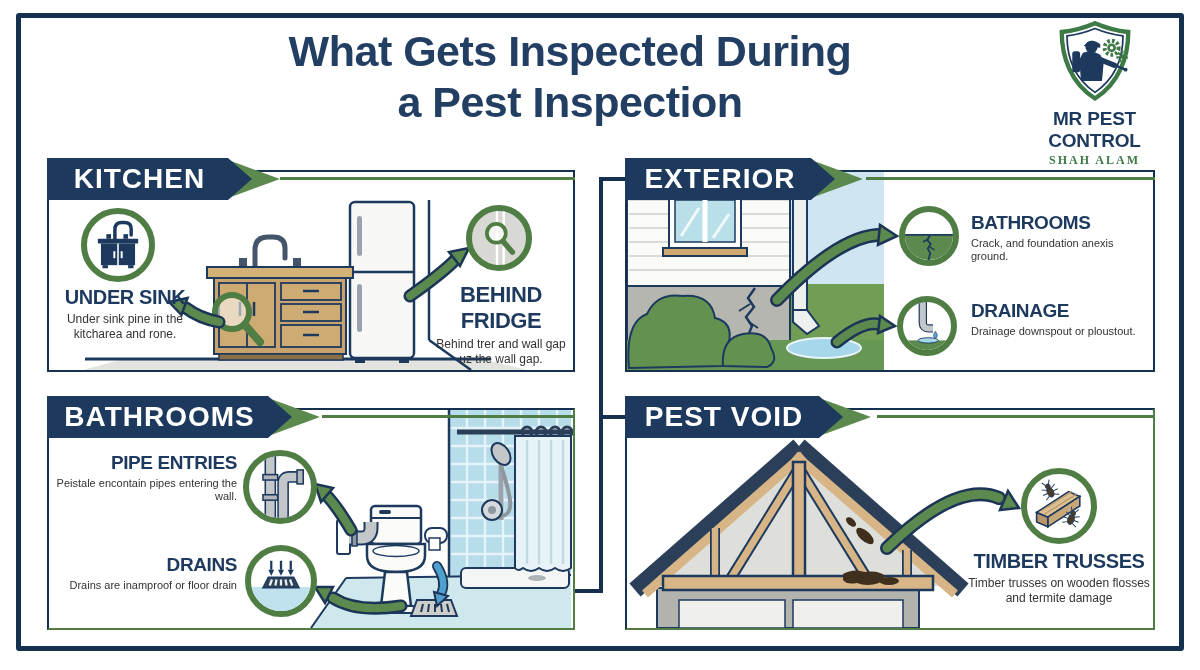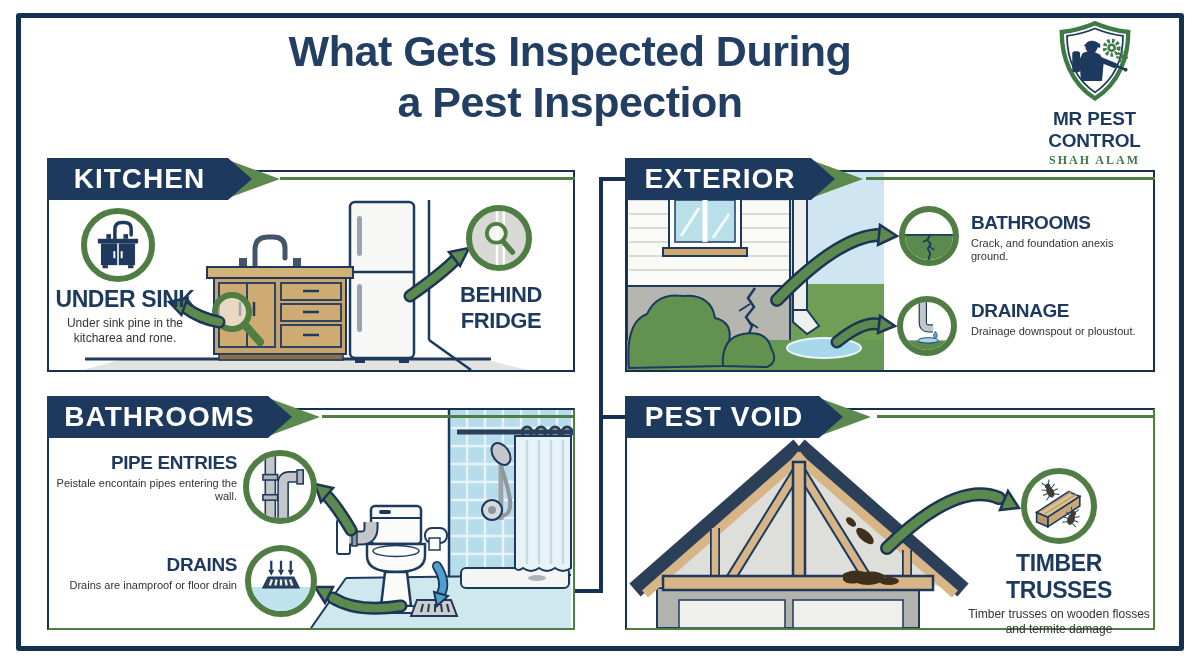--- a/index.html
+++ b/index.html
@@ -26,21 +26,21 @@
         border-color:#16304f #4f7d43 #4f7d43 #16304f;}
   
   .banner{position:absolute;height:42px;}
   .banner svg{position:absolute;left:0;top:0;}
   .banner-label{position:absolute;top:0;line-height:42px;text-align:center;color:#fff;
         font-size:28px;font-weight:bold;letter-spacing:1px;}
   .green-line{position:absolute;height:3px;background:#4f7d43;}
   .conn{position:absolute;background:#16304f;}
   
   .item{position:absolute;}
-  .item-title{font-size:23px;font-weight:bold;color:#1d3a5e;letter-spacing:-0.4px;}
+  .item-title{font-size:20px;font-weight:bold;color:#1d3a5e;letter-spacing:-0.4px;}
   .item-desc{font-size:12px;color:#333;line-height:1.22;margin-top:3px;}
   .small .item-title{font-size:19px;}
   .small .item-desc{font-size:11px;}
   .t-center{text-align:center;}
   .t-right{text-align:right;}
   .t-left{text-align:left;}
   
   .circle-icon{position:absolute;border:6px solid #4f7d43;border-radius:50%;
         background:#fff;box-sizing:border-box;overflow:hidden;}
   .circle-icon svg{display:block;width:100%;height:100%;}
@@ -152,20 +152,21 @@
     <div class="circle-icon" style="left:417px;top:33px;width:66px;height:66px;background:#d8d8d4;">
       <svg viewBox="-40 -40 80 80">
         <line x1="-3" y1="-40" x2="-3" y2="40" stroke="#ffffff" stroke-width="3.5"></line>
         <line x1="7" y1="-40" x2="7" y2="40" stroke="#ffffff" stroke-width="3.5"></line>
         <circle cx="-4" cy="-7" r="14" fill="rgba(255,255,255,0.75)" stroke="#4f7d43" stroke-width="5.5"></circle>
         <line x1="6" y1="5" x2="20" y2="21" stroke="#4f7d43" stroke-width="8" stroke-linecap="round"></line>
       </svg>
     </div>
     <div class="item t-center" style="left:382px;top:110px;width:140px;">
       <div class="item-title" style="font-size:22px;">BEHIND FRIDGE</div>
+      <div class="item-desc">Behind trer and wall gap uz the wall gap.</div>
     </div>
   </div>
 
   <div class="panel" id="panel-exterior">
     <svg class="scene" viewBox="0 0 526 198" preserveAspectRatio="none">
       <rect x="0" y="0" width="257" height="198" fill="#cfe6f2"></rect>
       <rect x="160" y="112" width="97" height="86" fill="#6f9e54"></rect>
       <rect x="0" y="0" width="163" height="114" fill="#fafaf7" stroke="#1d3a5e" stroke-width="2"></rect>
       <g stroke="#dadad6" stroke-width="2">
         <line x1="2" y1="14" x2="162" y2="14"></line>

